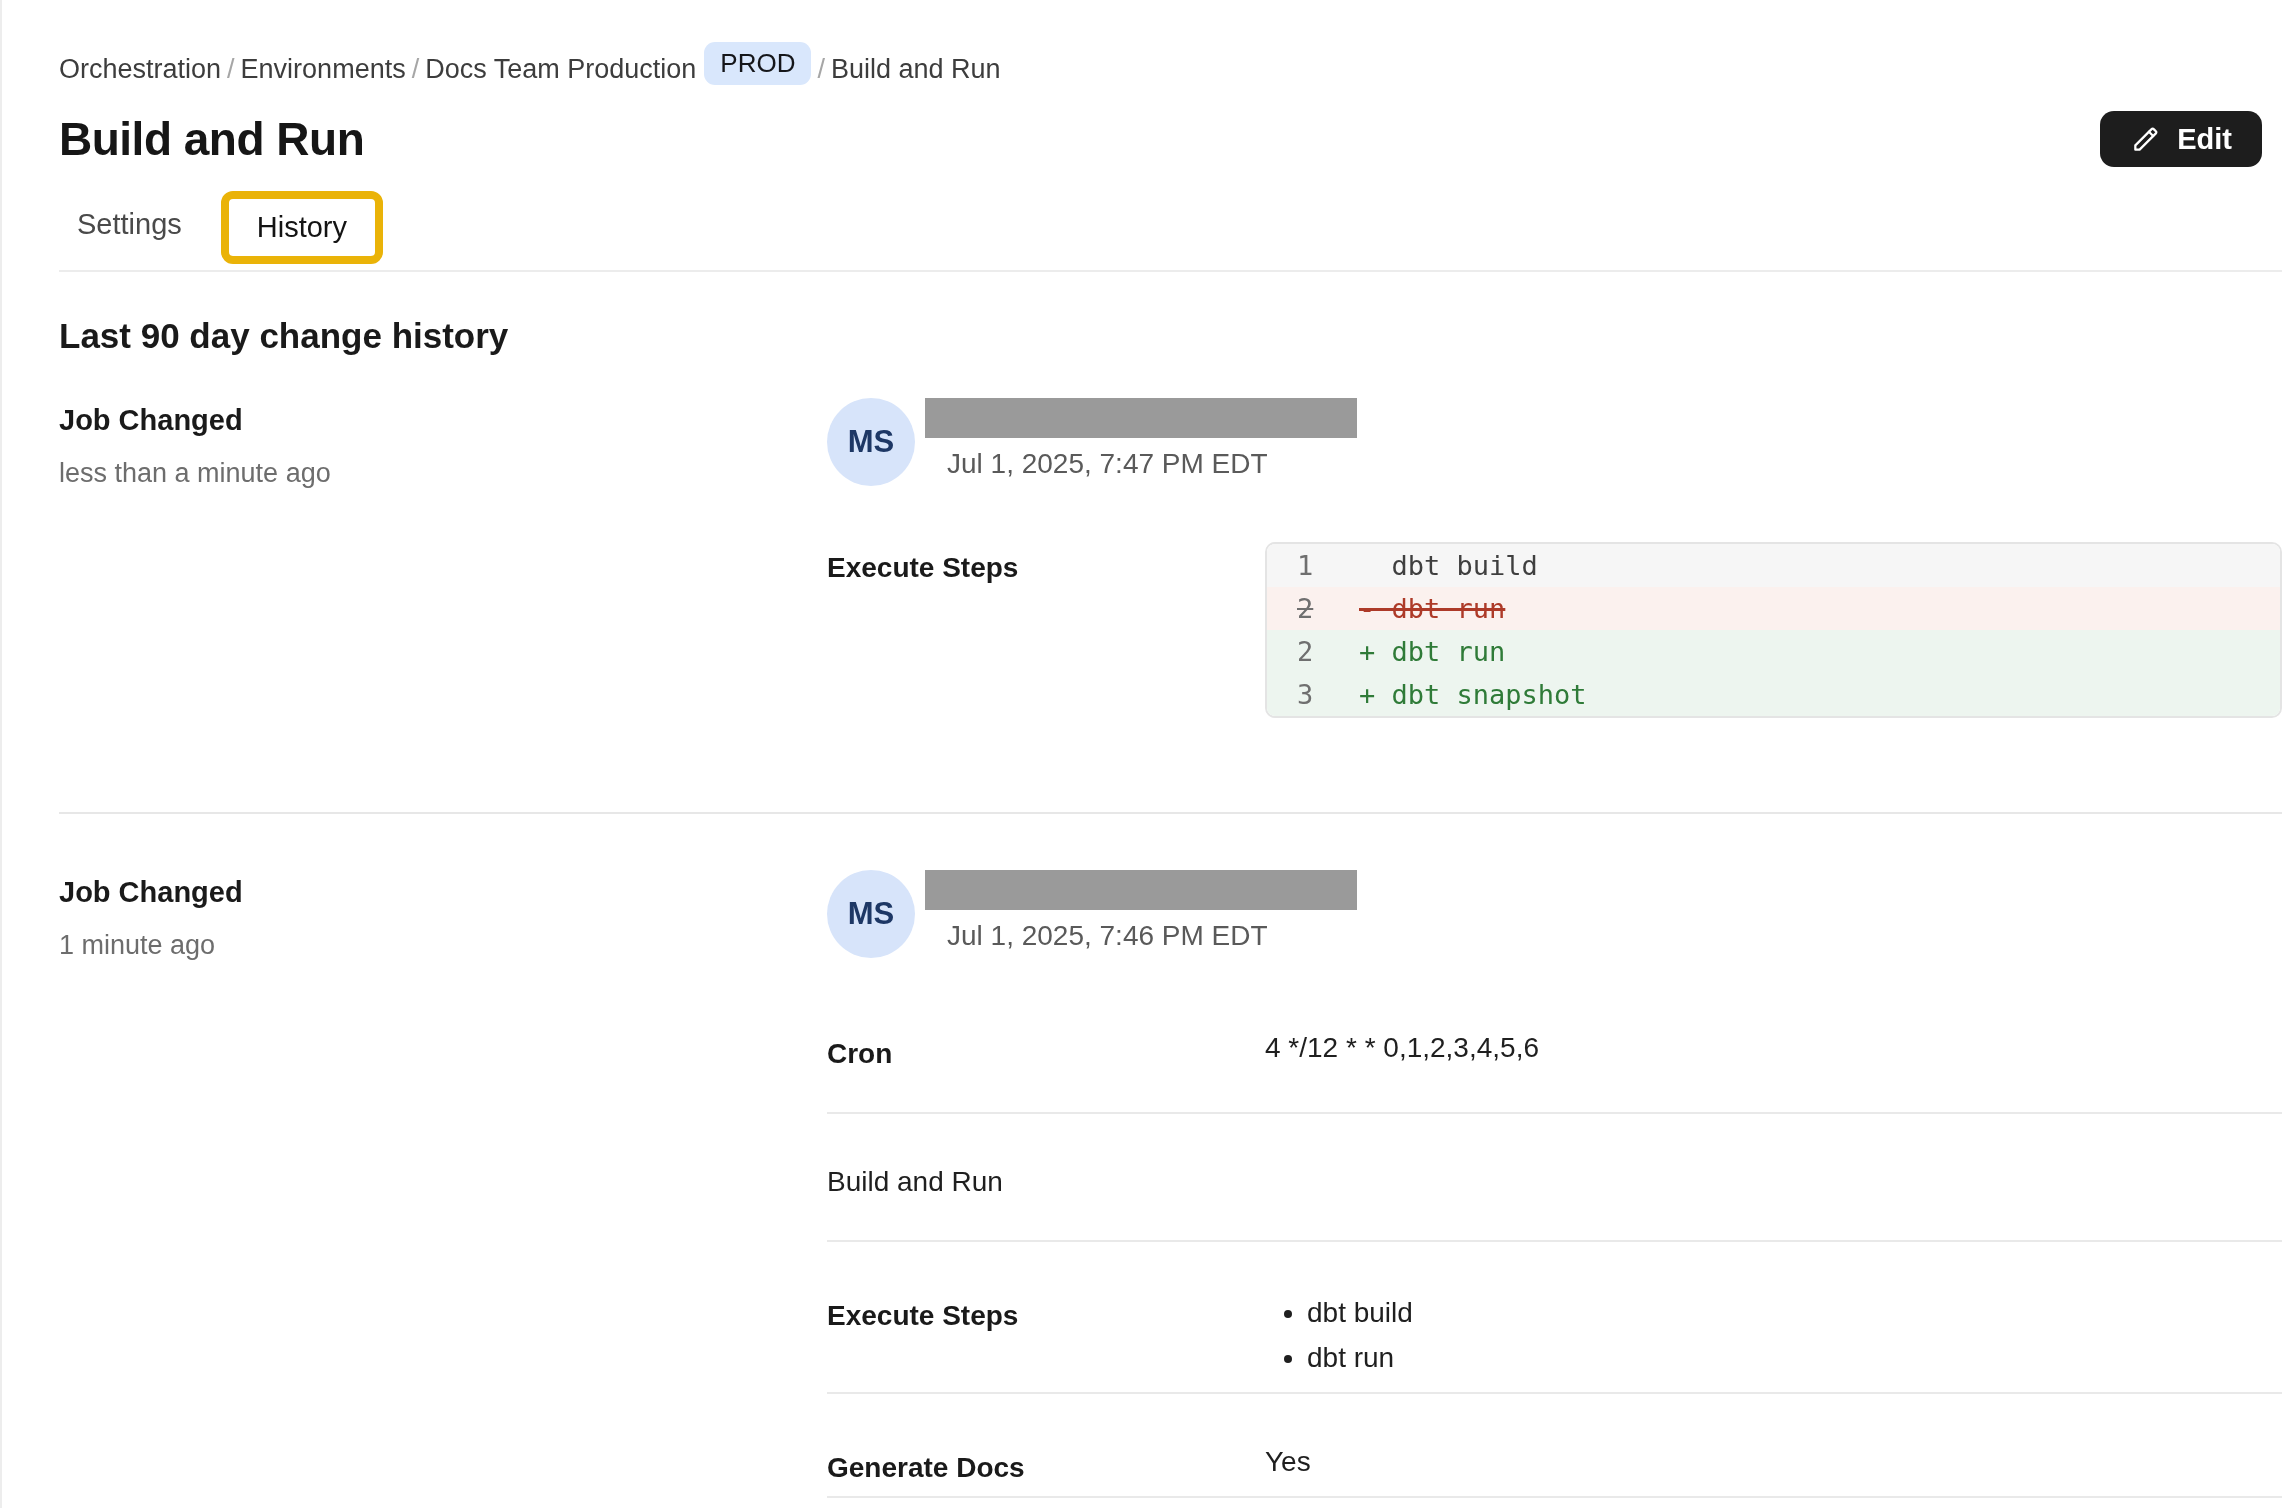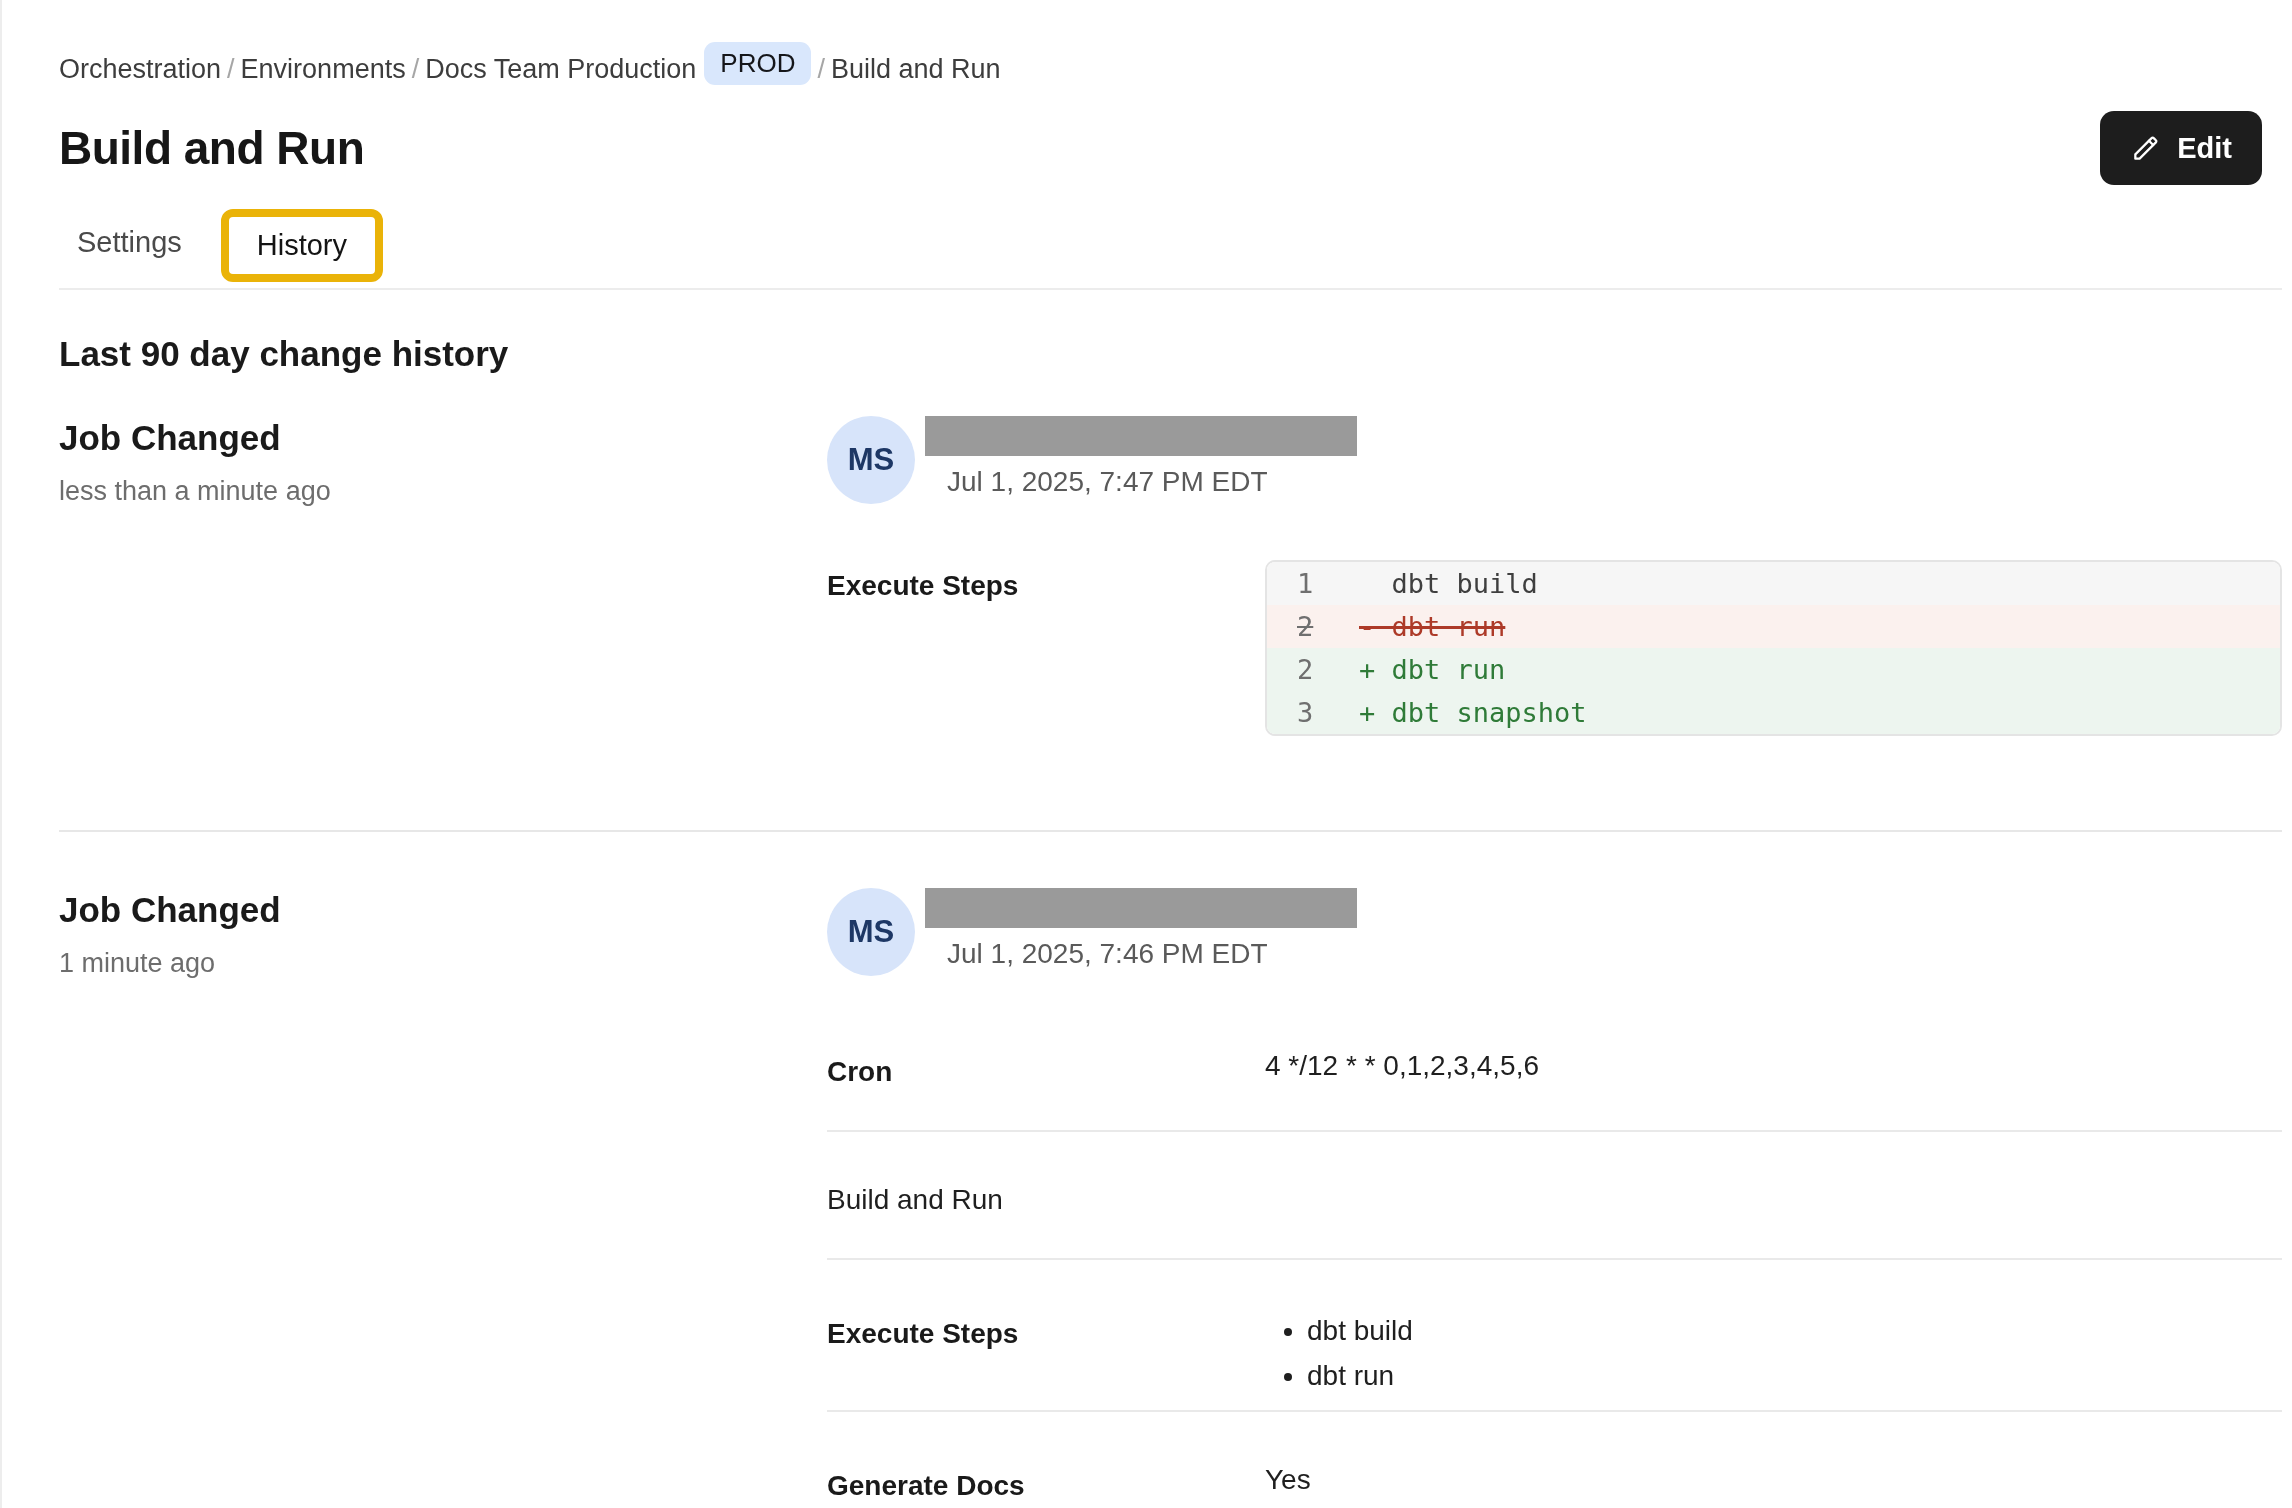--- a/index.html
+++ b/index.html
@@ -31,21 +31,21 @@
 
   
   .header-row {
     margin-top: 26px;
     display: flex; justify-content: space-between; align-items: center;
   }
   h1.page-title {
     margin: 0; font-size: 46px; font-weight: 700; letter-spacing: -0.5px; color: #161616;
   }
   .edit-btn {
-    height: 74px; padding: 0 30px; margin-right: 20px;
+    height: 56px; padding: 0 30px; margin-right: 20px;
     background: #1d1d1d; color: #ffffff;
     border: none; border-radius: 14px;
     display: flex; align-items: center; gap: 15px;
     font-size: 29px; font-weight: 600;
     font-family: inherit; cursor: pointer;
   }
   .edit-btn svg { width: 32px; height: 32px; }
 
   
   .tabs {
@@ -63,21 +63,21 @@
     padding: 12px 28px;
     margin-bottom: 6px;
   }
 
   
   .section-heading { margin: 44px 0 0; font-size: 35px; font-weight: 700; color: #1a1a1a; }
 
   
   .entry { display: flex; margin-top: 42px; }
   .entry-left { width: 768px; flex: none; }
-  .event-title { font-size: 35px; font-weight: 700; color: #1a1a1a; line-height: 44px; }
+  .event-title { font-size: 29px; font-weight: 700; color: #1a1a1a; line-height: 44px; }
   .event-ago { margin-top: 16px; font-size: 27px; color: #6d6d6d; }
   .entry-right { flex: 1; min-width: 0; }
 
   .byline { display: flex; }
   .avatar {
     width: 88px; height: 88px; border-radius: 50%;
     background: #d7e4fa; color: #1d3765;
     font-weight: 700; font-size: 31px;
     display: flex; align-items: center; justify-content: center;
     flex: none;

